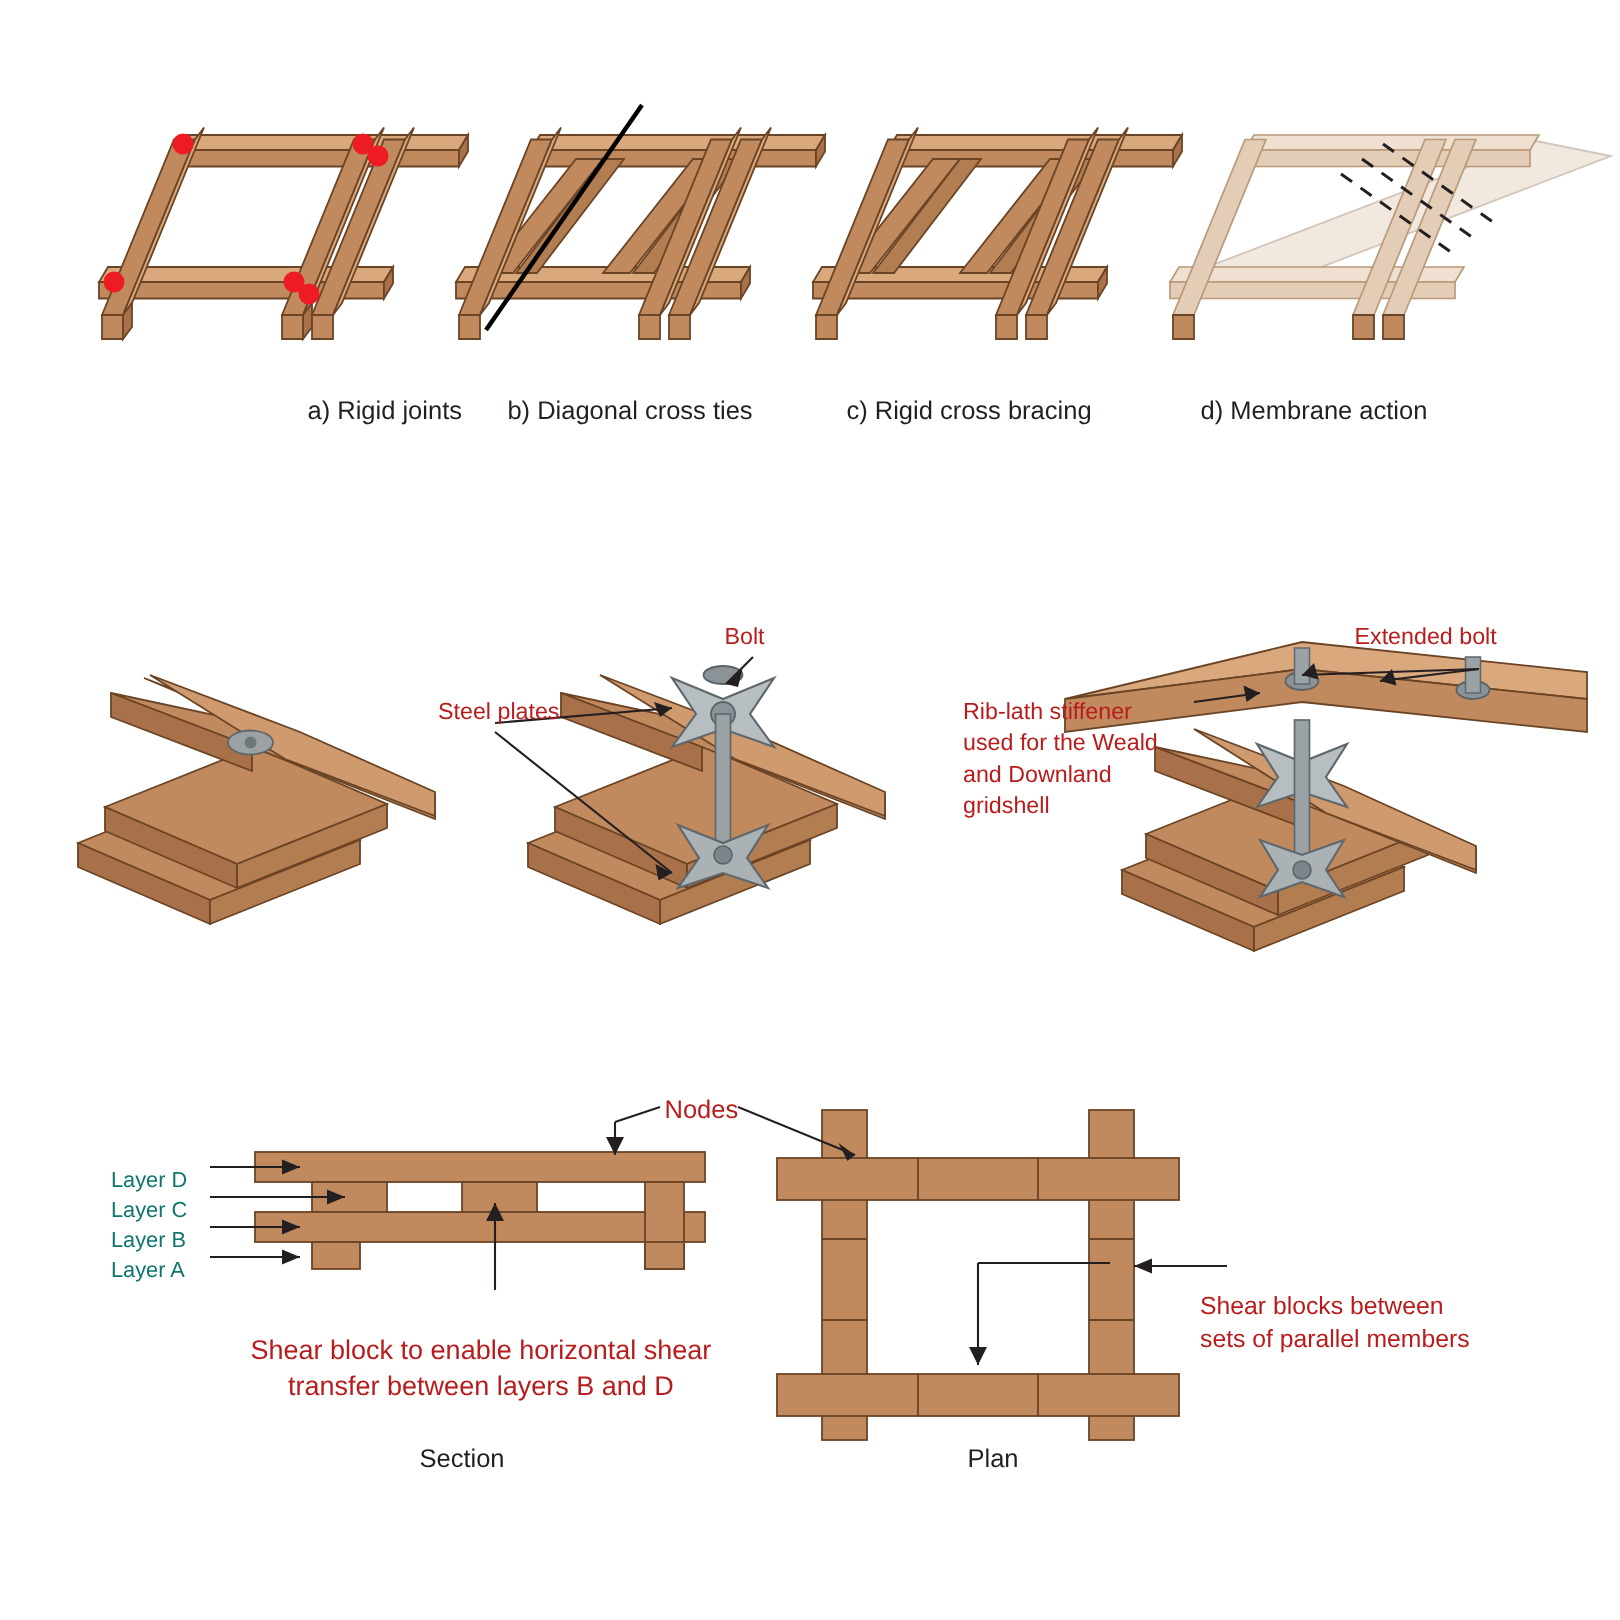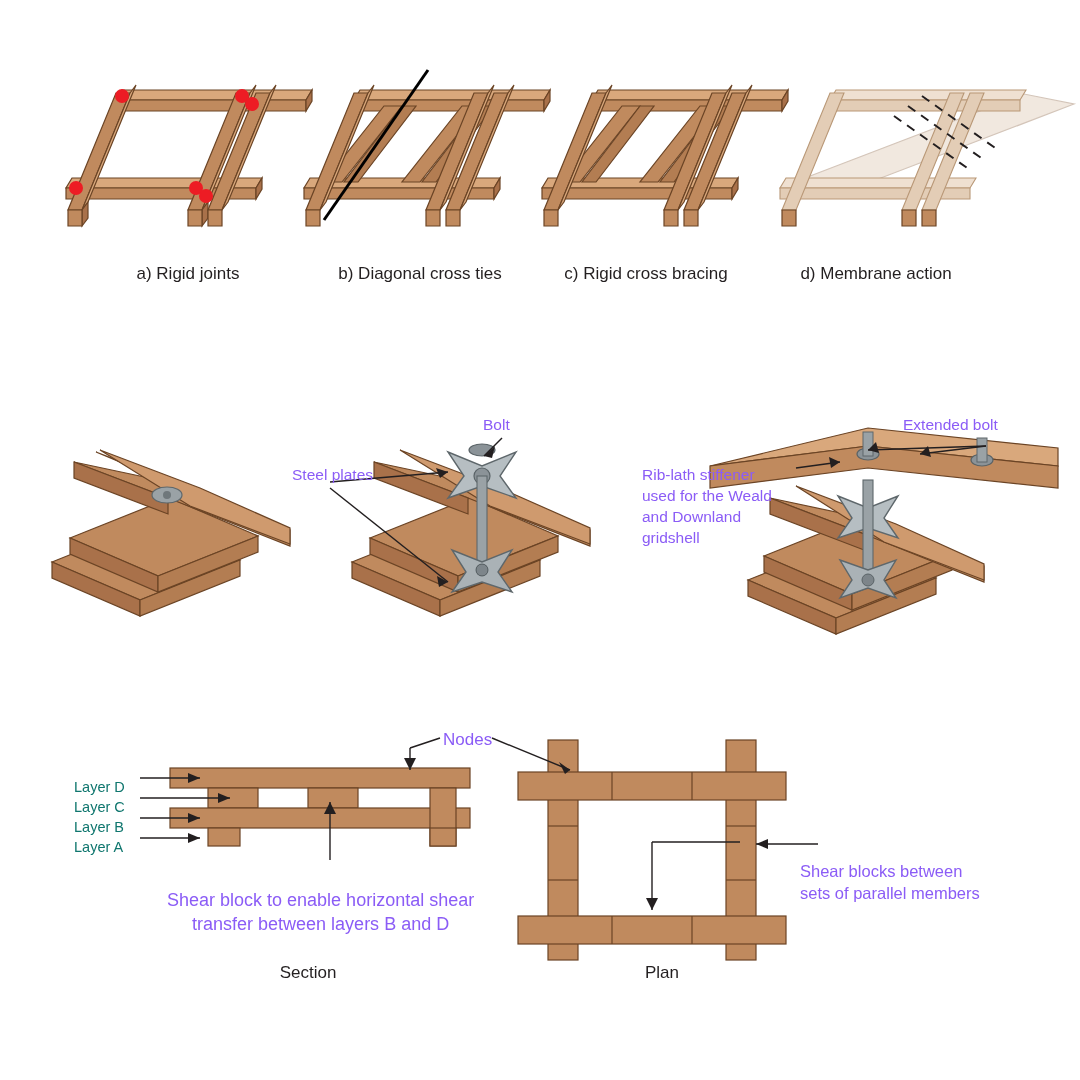--- a/index.html
+++ b/index.html
@@ -25,21 +25,21 @@
 
   
   .caption {
     font-size: 17px;
     color: #231f20;
     text-align: center;
     white-space: nowrap;
   }
   .anno {
     font-size: 15.5px;
-    color: #8b5cf6;
+    color: #b91c1c;
     line-height: 1.35;
     white-space: pre-line;
   }
   .anno-sm {
     font-size: 14.5px;
     color: #0f766e;
     line-height: 1.3;
     white-space: nowrap;
   }
   .sec-title {
@@ -164,21 +164,21 @@
       <polygon points="148,150 162,150 162,166 148,166" fill="#c08a5e" stroke="#6b4425" stroke-width="1.2"></polygon>
 
       <g stroke="#231f20" stroke-width="2" stroke-dasharray="9 7" fill="none">
         <line x1="120" y1="56" x2="196" y2="110"></line>
         <line x1="134" y1="46" x2="210" y2="100"></line>
         <line x1="148" y1="36" x2="224" y2="90"></line>
       </g>
     </g>
   </svg>
 
-  <div class="abs caption" style="left:68px; top:264px; width:240px;">a) Rigid joints</div>
+  <div class="abs caption" style="left:68px; top:264px; width:240px;text-align:right;">a) Rigid joints</div>
   <div class="abs caption" style="left:290px; top:264px; width:260px;">b) Diagonal cross ties</div>
   <div class="abs caption" style="left:516px; top:264px; width:260px;">c) Rigid cross bracing</div>
   <div class="abs caption" style="left:746px; top:264px; width:260px;">d) Membrane action</div>
 
   <svg class="abs" style="left:40px; top:410px;" width="1010" height="240" viewBox="0 0 1010 240">
 
     <g>
 
       <polygon points="12,152 112,112 200,150 100,190" fill="#c08a5e" stroke="#6b4425" stroke-width="1.2"></polygon>
       <polygon points="12,152 100,190 100,206 12,168" fill="#a9714a" stroke="#6b4425" stroke-width="1.2"></polygon>

